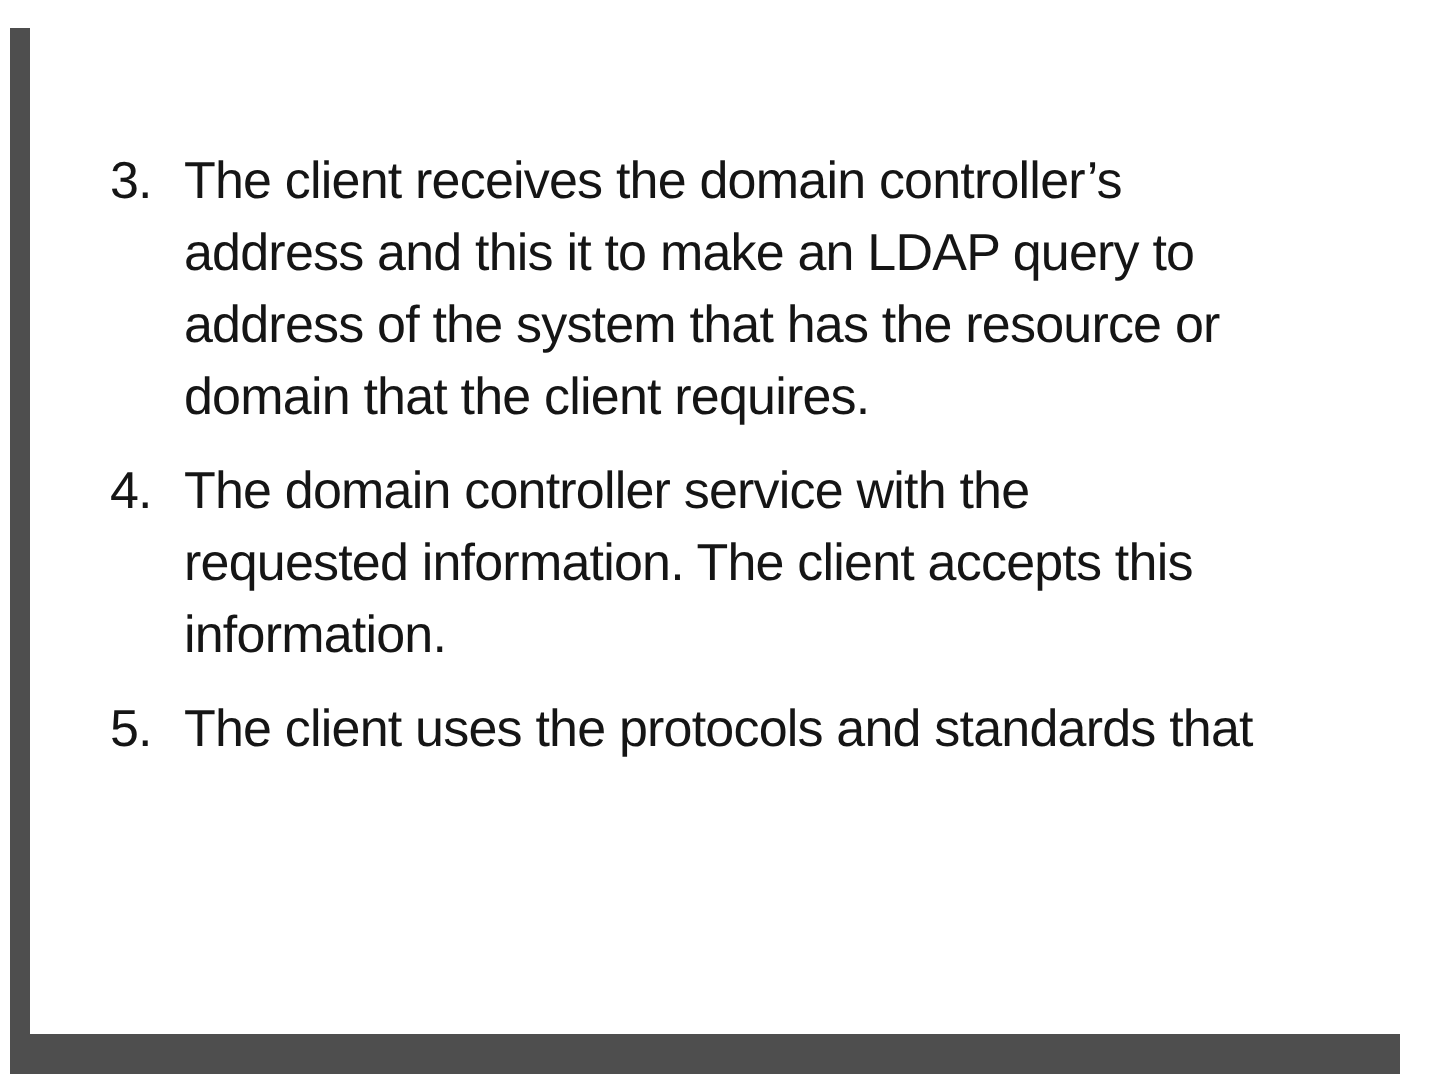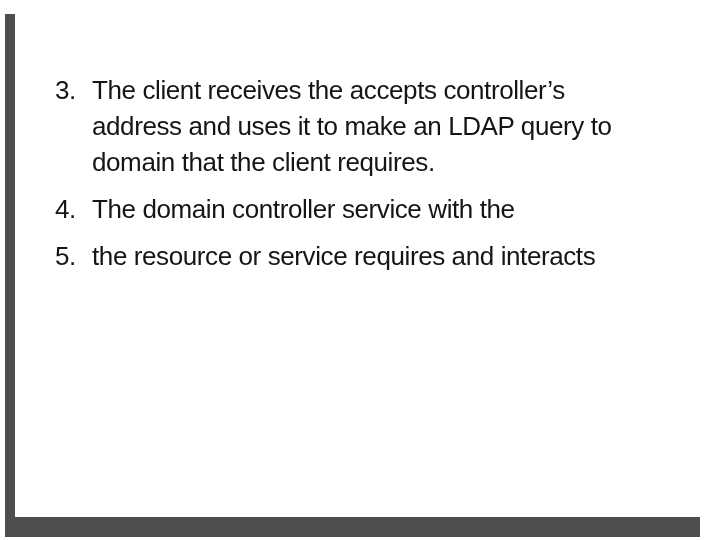--- a/index.html
+++ b/index.html
@@ -62,34 +62,37 @@
 <body>
 
 <div class="slide-backing" style="background: rgb(78, 78, 78);"></div>
 
 <div class="slide-surface">
   <div class="numbered-list" style="color: rgb(21, 21, 21);">
 
     <div class="list-item">
       <div class="item-number">3.</div>
       <div class="item-lines">
-        <div class="text-line">The client receives the accepts controller’s</div>
-        <div class="text-line">address and uses it to make an LDAP query to</div>
+        <div class="text-line">The client receives the domain controller’s</div>
+        <div class="text-line">address and this it to make an LDAP query to</div>
+        <div class="text-line">address of the system that has the resource or</div>
         <div class="text-line">domain that the client requires.</div>
       </div>
     </div>
 
     <div class="list-item">
       <div class="item-number">4.</div>
       <div class="item-lines">
         <div class="text-line">The domain controller service with the</div>
+        <div class="text-line">requested information. The client accepts this</div>
+        <div class="text-line">information.</div>
       </div>
     </div>
 
     <div class="list-item">
       <div class="item-number">5.</div>
       <div class="item-lines">
-        <div class="text-line">the resource or service requires and interacts</div>
+        <div class="text-line">The client uses the protocols and standards that</div>
       </div>
     </div>
 
   </div>
 </div>
 
 </body></html>

